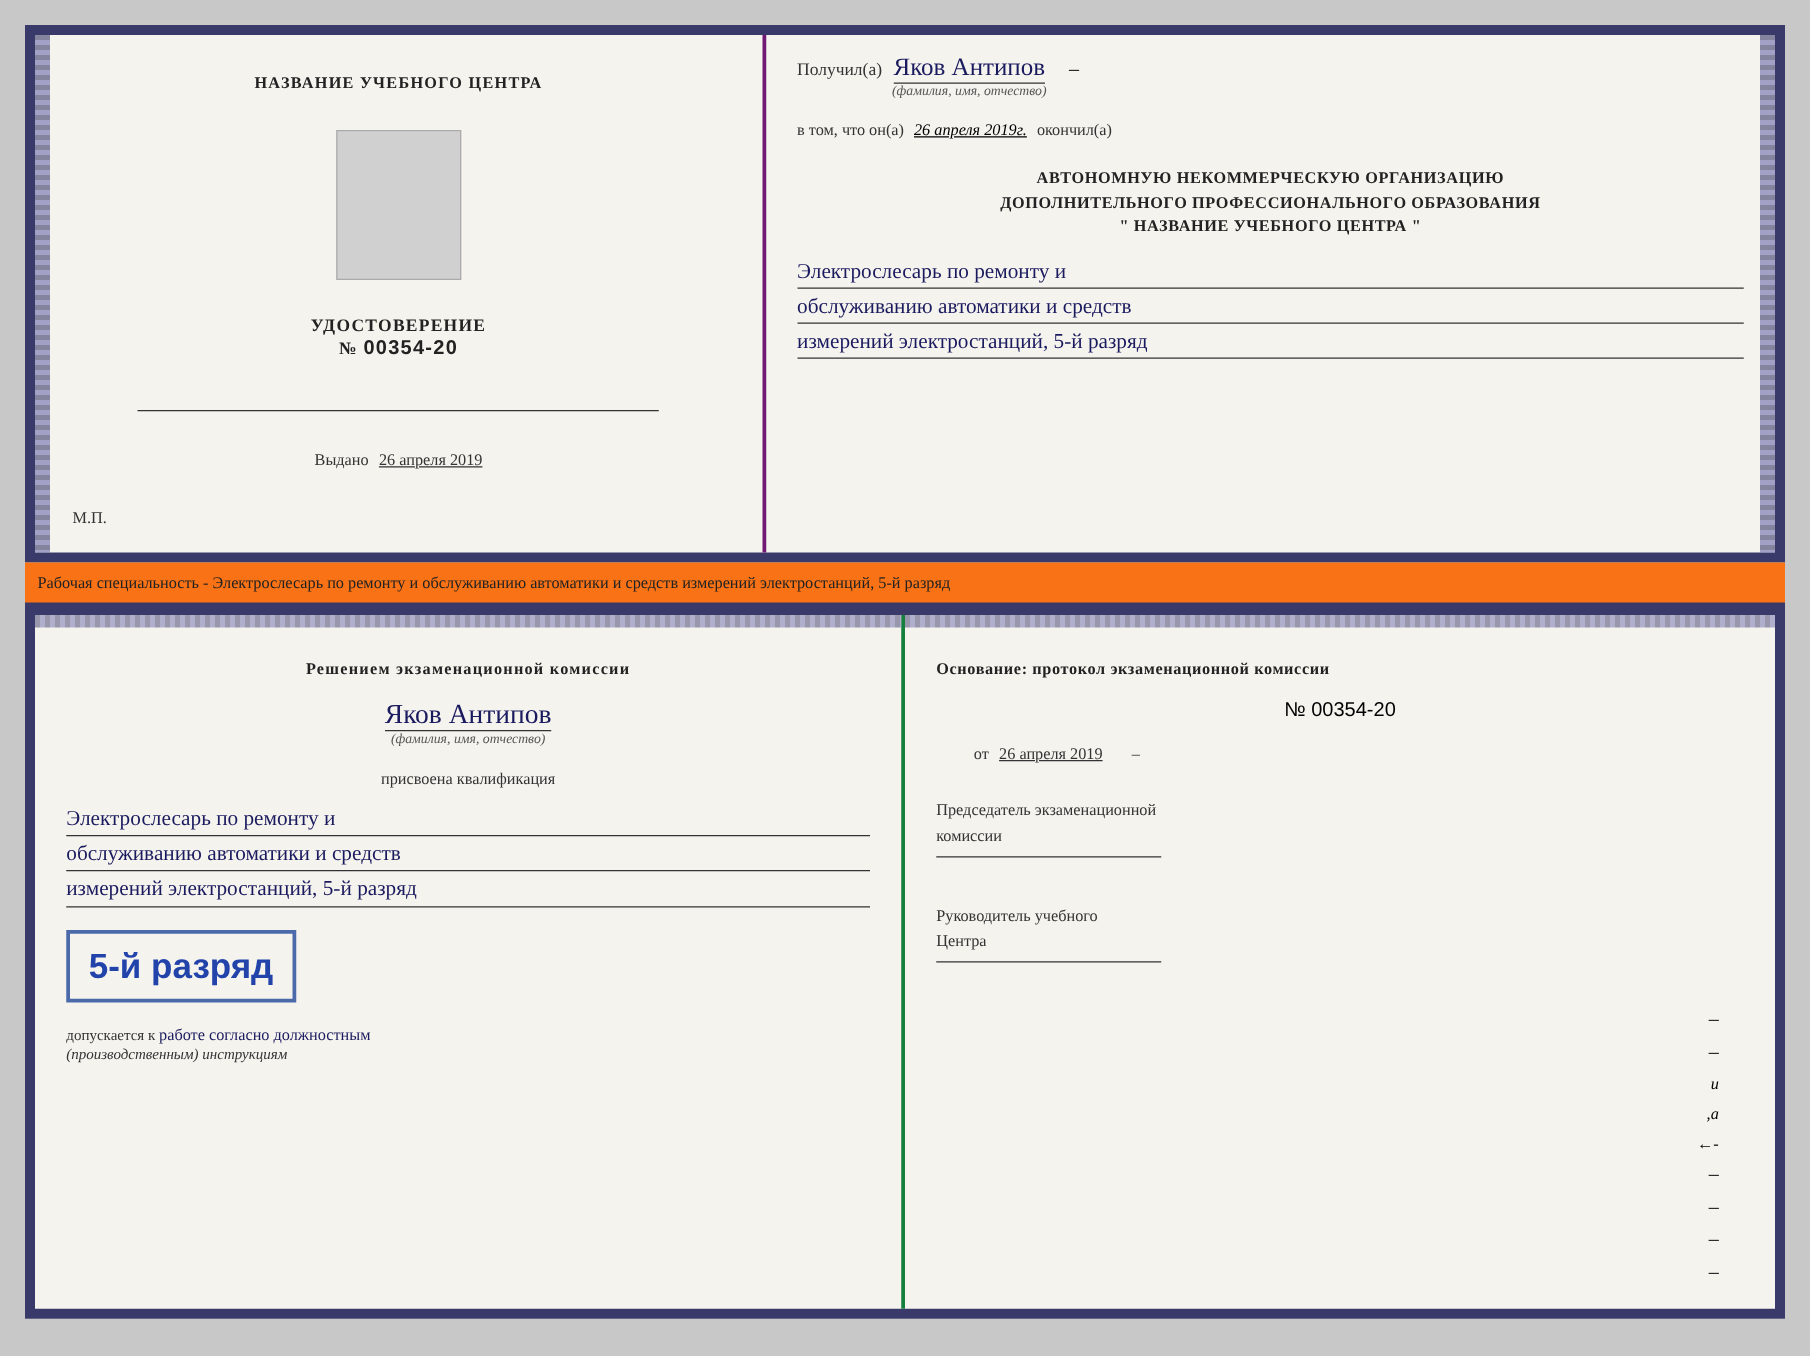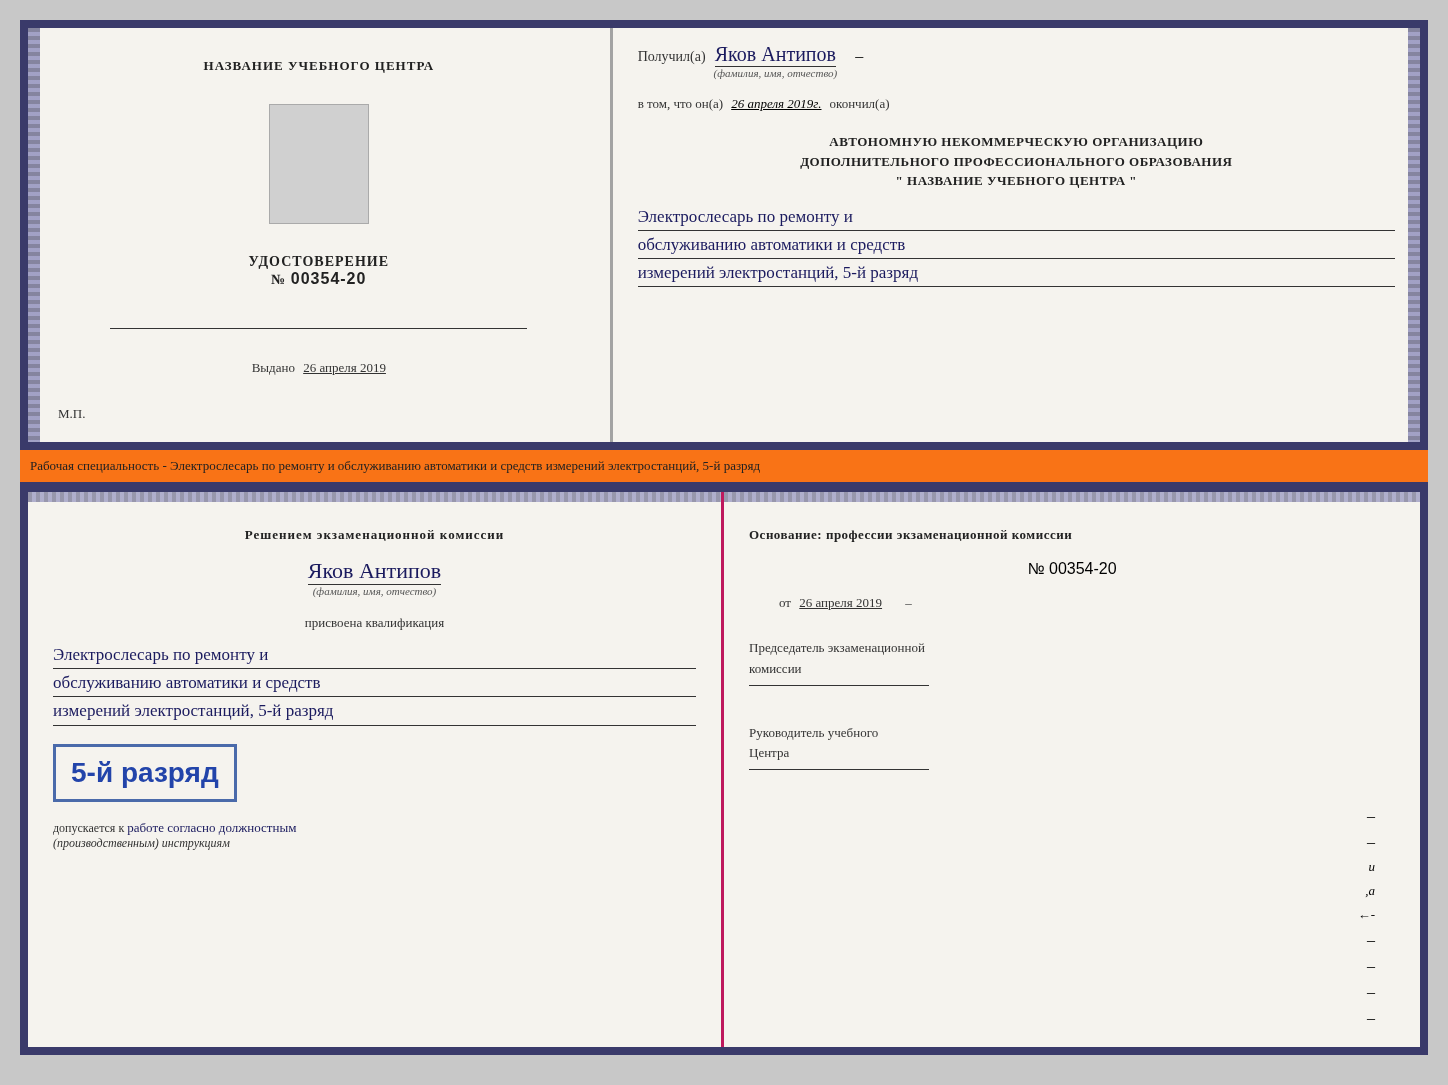--- a/index.html
+++ b/index.html
@@ -21,21 +21,21 @@
     .top-doc {
       display: flex;
       border: 8px solid #3a3a6a;
       background: #f5f3ee;
       margin-bottom: 0;
       min-height: 430px;
     }
 
     .left-panel {
       width: 42%;
-      border-right: 3px solid #a3a3a3;
+      border-right: 3px solid #701a75;
       padding: 20px 30px;
       display: flex;
       flex-direction: column;
       align-items: center;
       gap: 20px;
       position: relative;
     }
 
     .right-panel {
       width: 58%;
@@ -179,21 +179,21 @@
     
     .bottom-doc {
       display: flex;
       border: 8px solid #3a3a6a;
       background: #f5f3ee;
       min-height: 420px;
     }
 
     .bottom-left {
       width: 50%;
-      border-right: 3px solid #be185d;
+      border-right: 3px solid #15803d;
       padding: 20px 25px;
       display: flex;
       flex-direction: column;
       gap: 10px;
       position: relative;
     }
 
     .bottom-right {
       width: 50%;
       padding: 20px 25px;
@@ -373,21 +373,21 @@
       </div>
       <div style="margin-top:8px; font-size:12px; color:#333;">
         <span>допускается к</span>
         <span class="admission-handwritten">работе согласно должностным</span>
         <div class="admission-text">(производственным) инструкциям</div>
       </div>
     </div>
 
     <div class="bottom-right">
       <div class="top-strip"></div>
-      <div class="basis-line" style="margin-top:15px;">Основание: профессии экзаменационной  комиссии</div>
+      <div class="basis-line" style="margin-top:15px;">Основание: протокол экзаменационной  комиссии</div>
       <div class="protocol-number">
         <span>№</span>
         <span>00354-20</span>
       </div>
       <div class="date-line" style="margin-left:30px;">
         <span>от</span>
         <span style="text-decoration:underline; margin-left:5px;">26 апреля 2019</span>
         <span style="margin-left:20px;">–</span>
       </div>
       <div class="chairman-block" style="margin-top:15px;">

